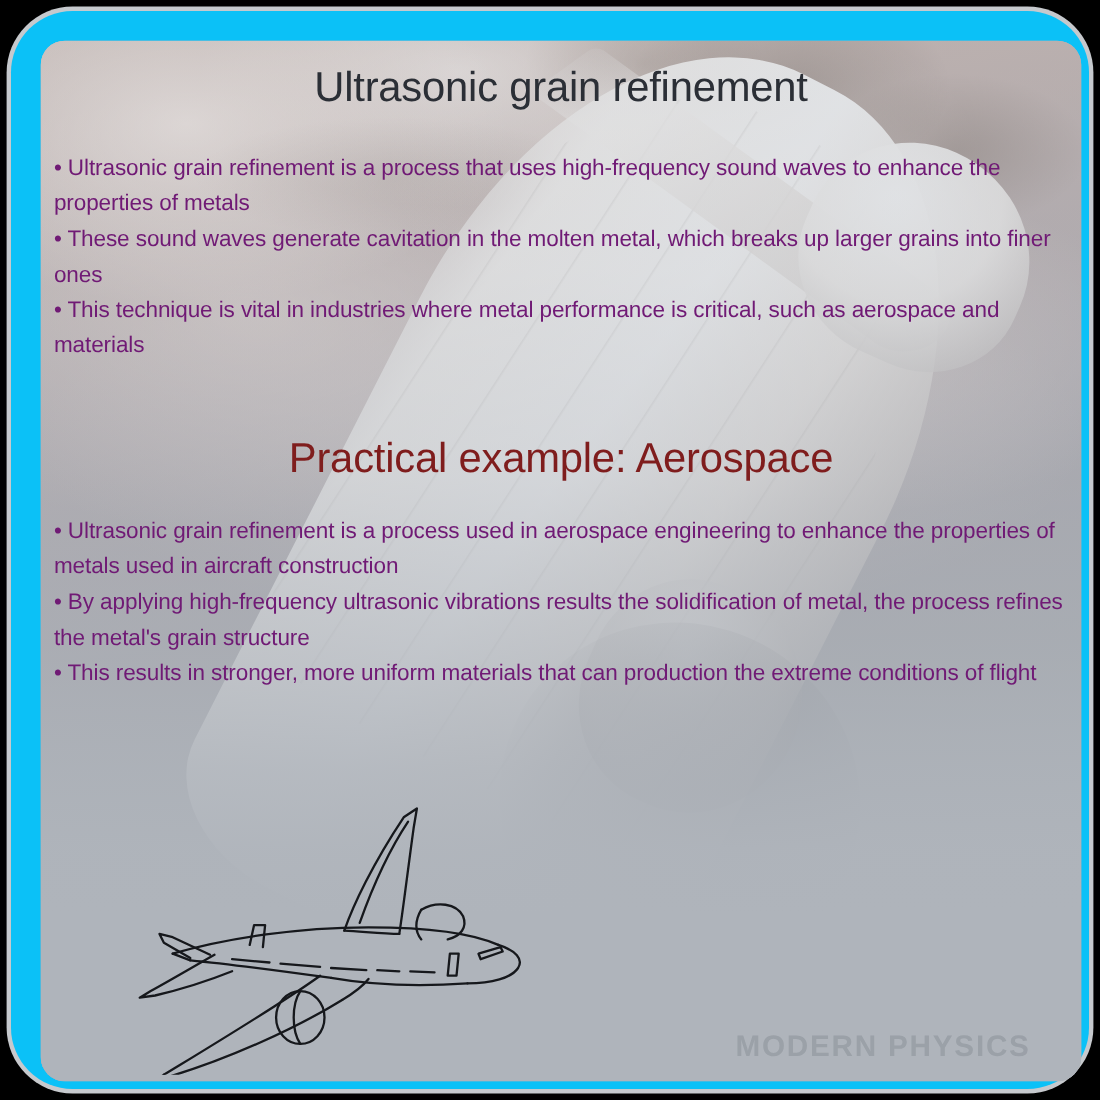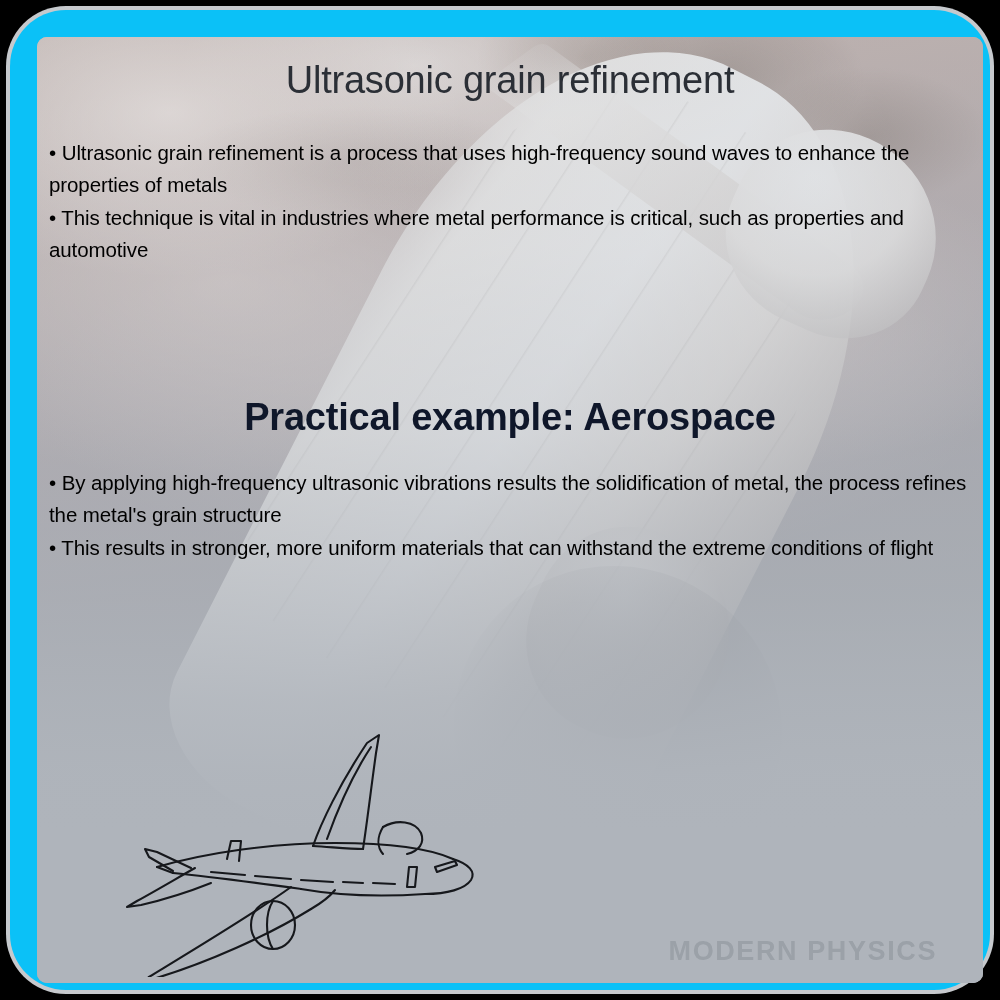--- a/index.html
+++ b/index.html
@@ -45,21 +45,21 @@
     background: #0bc1f7;
   }
 
   
   .card {
     position: absolute;
     left: 27px;
     top: 27px;
     width: 946px;
     height: 946px;
-    border-radius: 10px;
+    border-radius: 22px;
     overflow: hidden;
     background: #aeb3ba;
   }
 
   
   .photo {
     position: absolute;
     inset: 0;
     background:
       radial-gradient(ellipse 50% 28% at 14% 8%, rgba(255,244,238,0.85) 0%, rgba(255,244,238,0) 62%),
@@ -218,43 +218,43 @@
     font-weight: 400;
     letter-spacing: -0.2px;
     color: #2b2f36;
     line-height: 1.2;
   }
 
   .body-block {
     position: absolute;
     left: 12px;
     width: 918px;
-    color: #000000;
+    color: #701a75;
     font-size: 20.5px;
     line-height: 32.3px;
     letter-spacing: -0.1px;
   }
   #block-1 { top: 100px; }
   #block-2 { top: 430px; }
 
   .bullet-line {
     margin: 0;
     white-space: pre-wrap;
   }
 
   .section-title {
     position: absolute;
     top: 358px;
     left: 0;
     width: 100%;
     text-align: center;
     font-size: 38px;
-    font-weight: 700;
+    font-weight: 400;
     letter-spacing: -0.2px;
-    color: #0f172a;
+    color: #7f1d1d;
     line-height: 1.2;
   }
 
   
   .plane-sketch {
     position: absolute;
     left: 58px;
     top: 690px;
     width: 410px;
     height: 250px;
@@ -309,28 +309,30 @@
         <div class="shuttle-shadow"></div>
       </div>
       <div class="overlay"></div>
 
       <div class="content">
 
         <div class="slide-title">Ultrasonic grain refinement</div>
 
         <div class="body-block" id="block-1">
           <p class="bullet-line">• Ultrasonic grain refinement is a process that uses high-frequency sound waves to enhance the properties of metals</p>
-          <p class="bullet-line">• This technique is vital in industries where metal performance is critical, such as properties and automotive</p>
+          <p class="bullet-line">• These sound waves generate cavitation in the molten metal, which breaks up larger grains into finer ones</p>
+          <p class="bullet-line">• This technique is vital in industries where metal performance is critical, such as aerospace and materials</p>
         </div>
 
         <div class="section-title">Practical example: Aerospace</div>
 
         <div class="body-block" id="block-2">
+          <p class="bullet-line">• Ultrasonic grain refinement is a process used in aerospace engineering to enhance the properties of metals used in aircraft construction</p>
           <p class="bullet-line">• By applying high-frequency ultrasonic vibrations results the solidification of metal, the process refines the metal's grain structure</p>
-          <p class="bullet-line">• This results in stronger, more uniform materials that can withstand the extreme conditions of flight</p>
+          <p class="bullet-line">• This results in stronger, more uniform materials that can production the extreme conditions of flight</p>
         </div>
 
         <div class="plane-sketch">
           <svg viewBox="0 0 410 250" xmlns="http://www.w3.org/2000/svg" aria-hidden="true">
 
             <path d="M62 140 C 110 126, 176 116, 240 116 C 296 116, 336 122, 358 132"></path>
 
             <path d="M358 132 C 374 137, 381 145, 376 153 C 370 162, 352 167, 330 167"></path>
 
             <path d="M330 167 C 286 170, 240 168, 206 162"></path>

